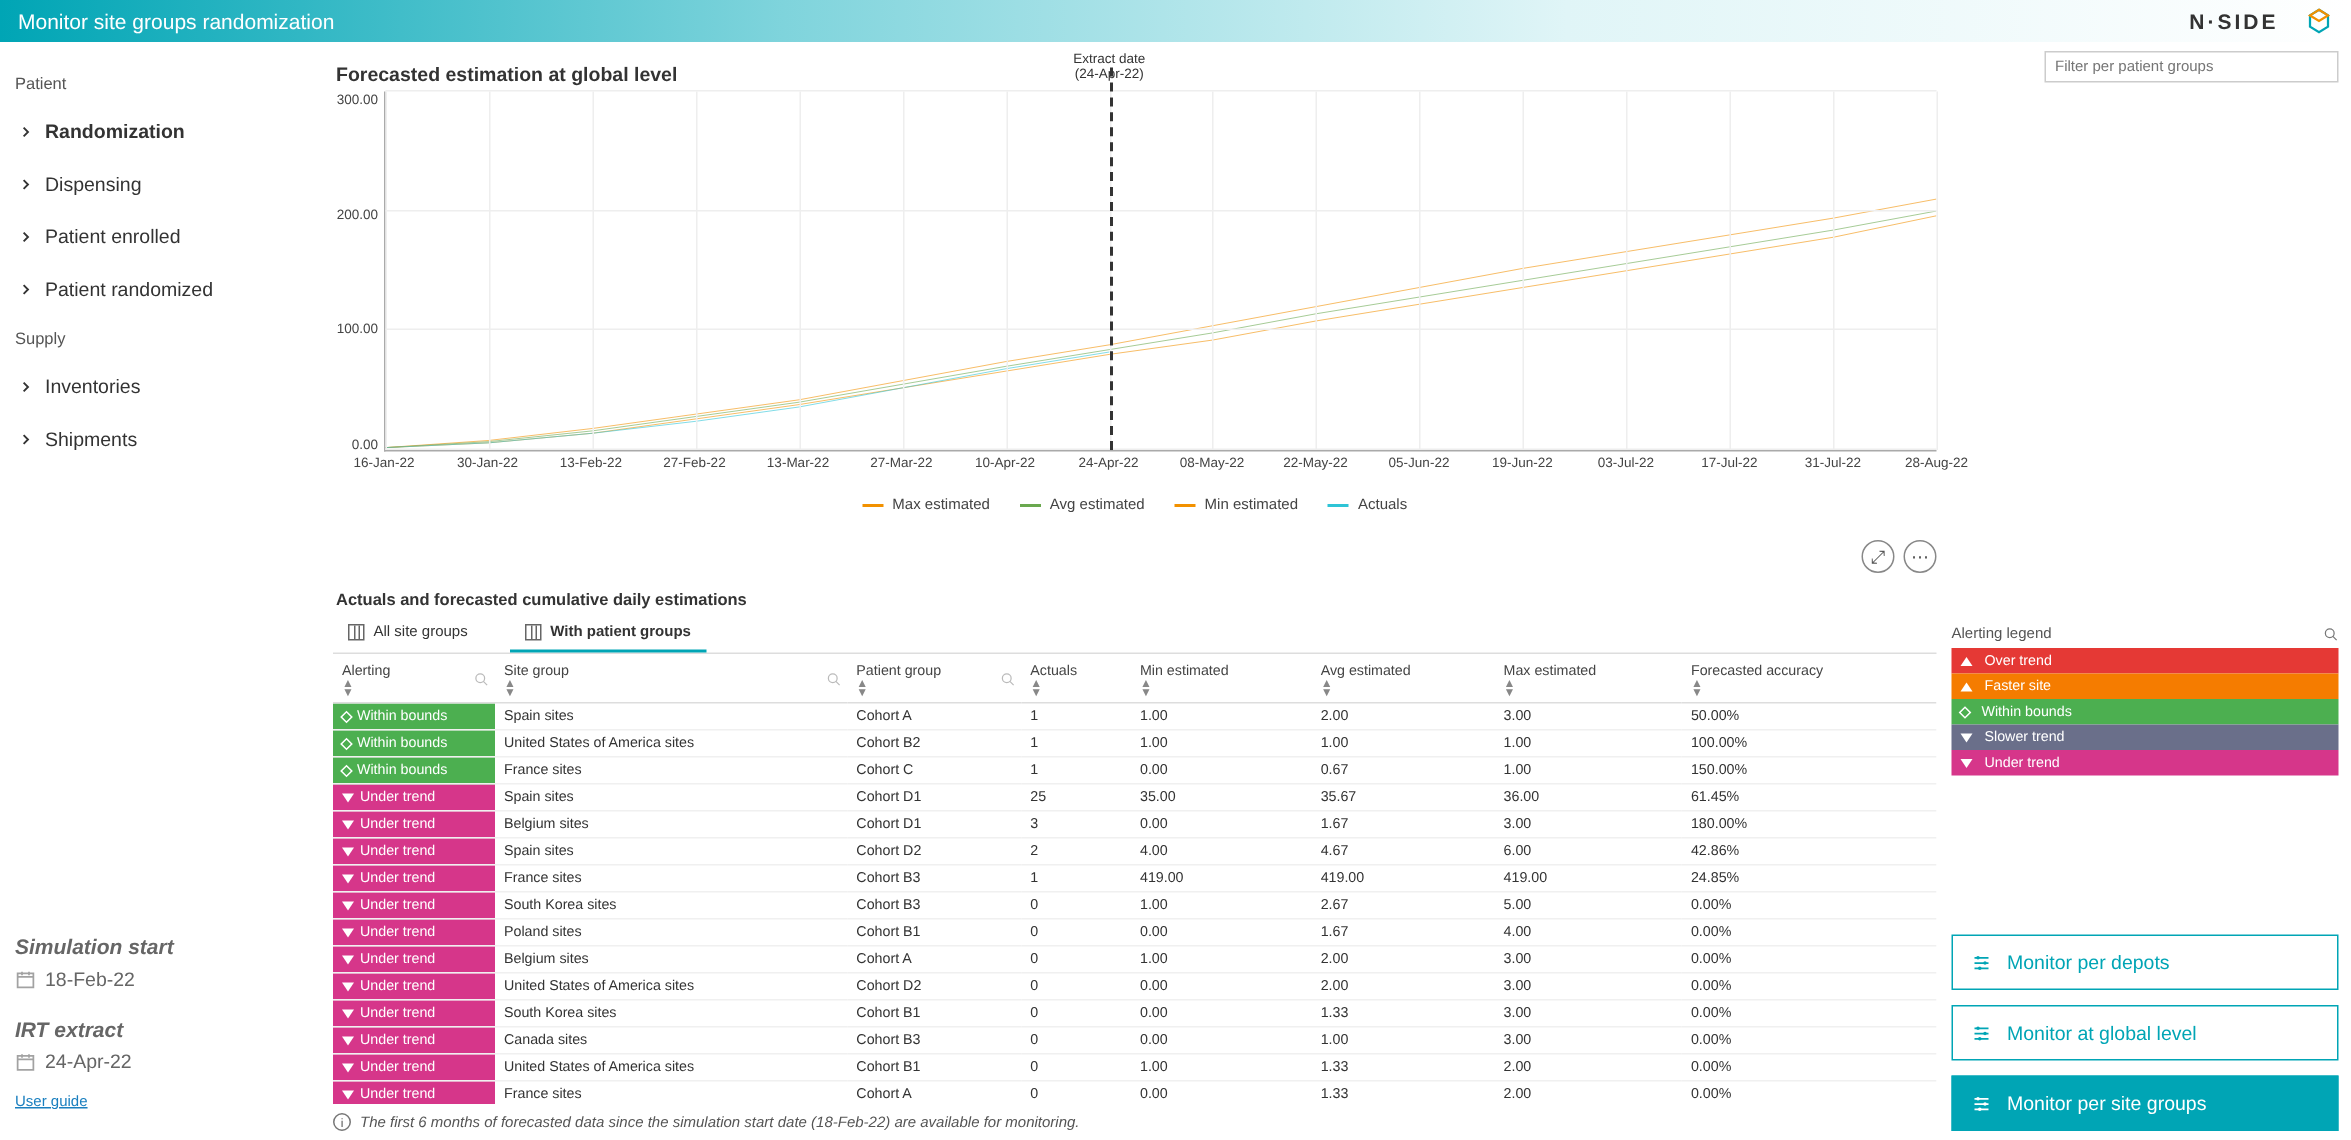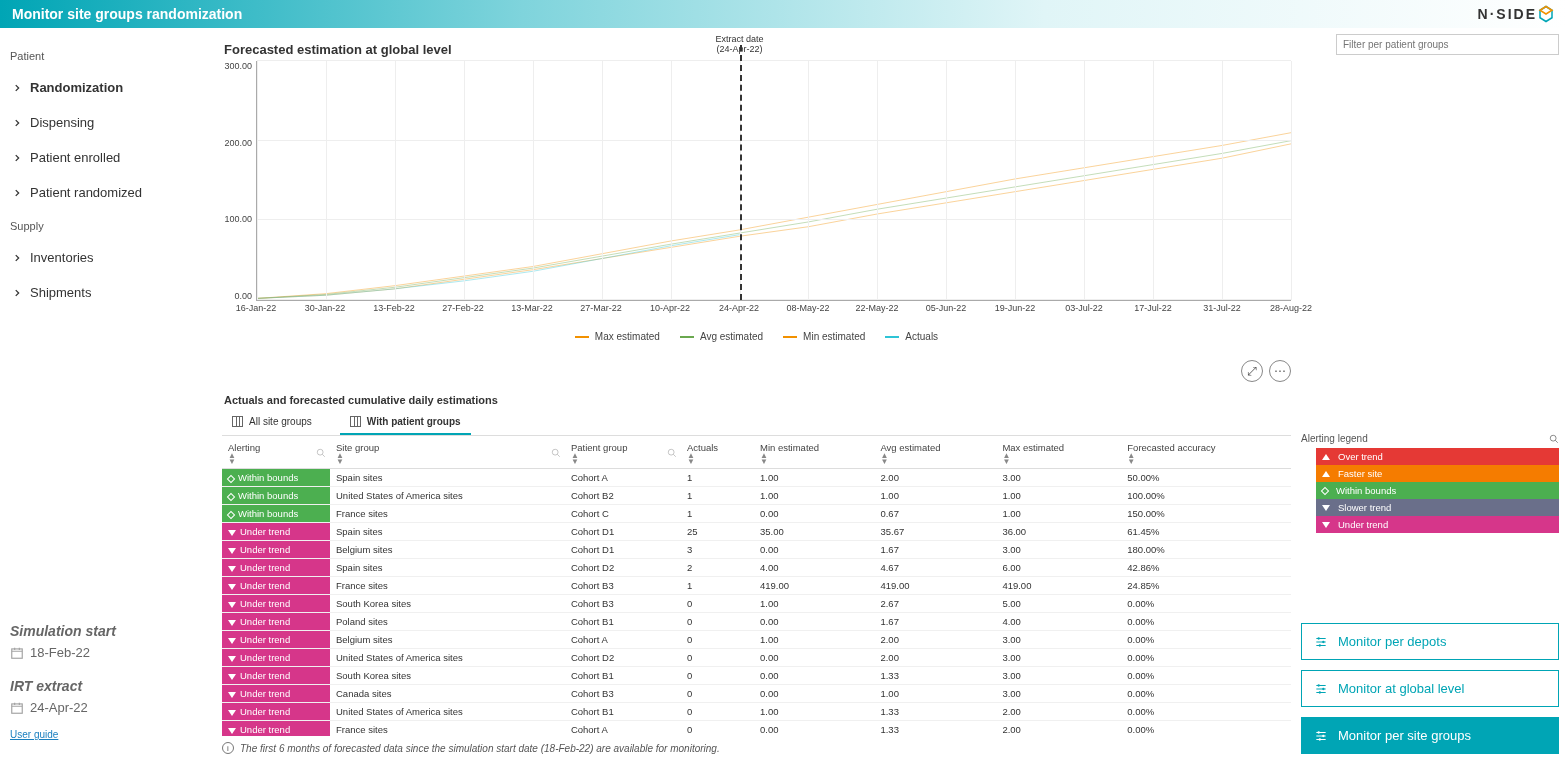--- a/index.html
+++ b/index.html
@@ -1,19 +1,19 @@
 <!DOCTYPE html>
 <html><head>
 <meta charset="utf-8">
 <style>
 * { box-sizing: border-box; margin: 0; padding: 0; }
 body { font-family: Arial, sans-serif; font-size: 11px; color: #333; background: #fff; width: 1567px; height: 760px; overflow: hidden; }
 .header { background: linear-gradient(to right, #00a5b5, #7fd4dc, #e0f5f7, #fff); height: 28px; display: flex; align-items: center; justify-content: space-between; padding: 0 12px; }
-.header-title { color: #fff; font-size: 14px; font-weight: 700; }
-.logo { display: flex; align-items: center; gap: 0; font-size: 14px; font-weight: 600; letter-spacing: 2px; color: #333; }
+.header-title { color: #fff; font-size: 14px; font-weight: 400; }
+.logo { display: flex; align-items: center; gap: 18px; font-size: 14px; font-weight: 600; letter-spacing: 2px; color: #333; }
 .logo-icon { width: 18px; height: 18px; }
 
 .layout { display: flex; height: calc(100% - 28px); }
 .sidebar { width: 220px; padding: 12px 8px; display: flex; flex-direction: column; }
 .overview-row { display: flex; align-items: center; gap: 10px; padding: 8px 4px 16px; font-size: 15px; font-weight: 500; color: #333; }
 .eye-icon { width: 14px; height: 14px; }
 .section-heading { font-size: 11px; color: #555; margin: 10px 0 8px 2px; }
 .nav-item { display: flex; align-items: center; gap: 8px; padding: 10px 4px; font-size: 13px; color: #333; cursor: pointer; }
 .nav-item.bold { font-weight: 600; }
 .chev { width: 10px; height: 10px; }
@@ -21,21 +21,21 @@
 .sim-block { margin-top: auto; padding: 0 2px 8px; }
 .sim-label { font-size: 14px; font-style: italic; color: #666; font-weight: 600; margin: 18px 0 6px; }
 .sim-date { display: flex; align-items: center; gap: 6px; font-size: 13px; color: #666; }
 .cal-icon { width: 14px; height: 14px; opacity: .6; }
 .user-guide { color: #1a7fbf; text-decoration: underline; font-size: 10px; margin-top: 14px; cursor: pointer; }
 
 .main { flex: 1; padding: 6px 8px 6px 2px; display: flex; gap: 10px; }
 .center { flex: 1; display: flex; flex-direction: column; }
 .right-col { width: 258px; display: flex; flex-direction: column; }
 
-.filter-box { border: 1px solid #ccc; padding: 4px 6px; font-size: 10px; color: #555; width: 223px; align-self: flex-end; margin-bottom: 18px; }
+.filter-box { border: 1px solid #ccc; padding: 4px 6px; font-size: 10px; color: #555; width: 196px; align-self: flex-end; margin-bottom: 2px; }
 
 .chart-title { font-size: 13px; font-weight: 700; margin: 8px 0 4px 2px; }
 .chart-wrap { position: relative; height: 260px; margin-left: 34px; }
 .chart-ylabels { position: absolute; left: -34px; top: 0; bottom: 20px; width: 34px; display: flex; flex-direction: column; justify-content: space-between; align-items: flex-end; font-size: 9px; color: #444; padding-right: 4px; }
 .chart-area { position: absolute; left: 0; right: 0; top: 0; bottom: 20px; border-left: 1px solid #aaa; border-bottom: 1px solid #aaa; }
 .gridline { position: absolute; left: 0; right: 0; border-top: 1px solid #eee; }
 .vgrid { position: absolute; top: 0; bottom: 0; border-left: 1px solid #eee; }
 .extract-line { position: absolute; top: -16px; bottom: 0; border-left: 2px dashed #333; }
 .extract-label { position: absolute; transform: translateX(-50%); font-size: 9px; color: #333; text-align: center; white-space: nowrap; line-height: 1.1; }
 .chart-xlabels { position: absolute; left: 0; right: 0; bottom: 0; height: 18px; }
@@ -66,21 +66,21 @@
 .tri-down { border-left: 4px solid transparent; border-right: 4px solid transparent; border-top: 6px solid #fff; }
 .diamond { display: inline-block; width: 6px; height: 6px; border: 1px solid #fff; transform: rotate(45deg); margin-right: 4px; vertical-align: middle; }
 
 .chart-actions { display: flex; gap: 6px; justify-content: flex-end; margin: 6px 0; }
 .circ-btn { width: 22px; height: 22px; border: 1px solid #888; border-radius: 50%; display: flex; align-items: center; justify-content: center; cursor: pointer; font-size: 12px; color: #555; }
 
 .footnote { display: flex; align-items: center; gap: 6px; font-size: 10px; font-style: italic; color: #555; margin-top: 6px; }
 .info-ic { width: 12px; height: 12px; border: 1px solid #777; border-radius: 50%; display: flex; align-items: center; justify-content: center; font-size: 8px; font-style: normal; color: #555; }
 
 .legend-panel-title { font-size: 10px; color: #555; margin-bottom: 4px; display: flex; align-items: center; justify-content: space-between; }
-.legend-panel { display: flex; flex-direction: column; margin-bottom: auto; margin-left: 15px; }
+.legend-panel { display: flex; flex-direction: column; margin-bottom: auto; }
 .lp-row { padding: 3px 6px; color: #fff; font-size: 9.5px; display: flex; align-items: center; gap: 4px; }
 .lp-over { background: #e53935; }
 .lp-faster { background: #f57c00; }
 .lp-within { background: #4caf50; }
 .lp-slower { background: #6a6f8a; }
 .lp-under { background: #d6368a; }
 .tri-up { border-left: 4px solid transparent; border-right: 4px solid transparent; border-bottom: 6px solid #fff; }
 
 .monitor-btns { display: flex; flex-direction: column; gap: 10px; margin-top: 10px; }
 .mon-btn { border: 1px solid #00a5b5; color: #00a5b5; padding: 10px 12px; display: flex; align-items: center; gap: 10px; font-size: 13px; cursor: pointer; background: #fff; }

